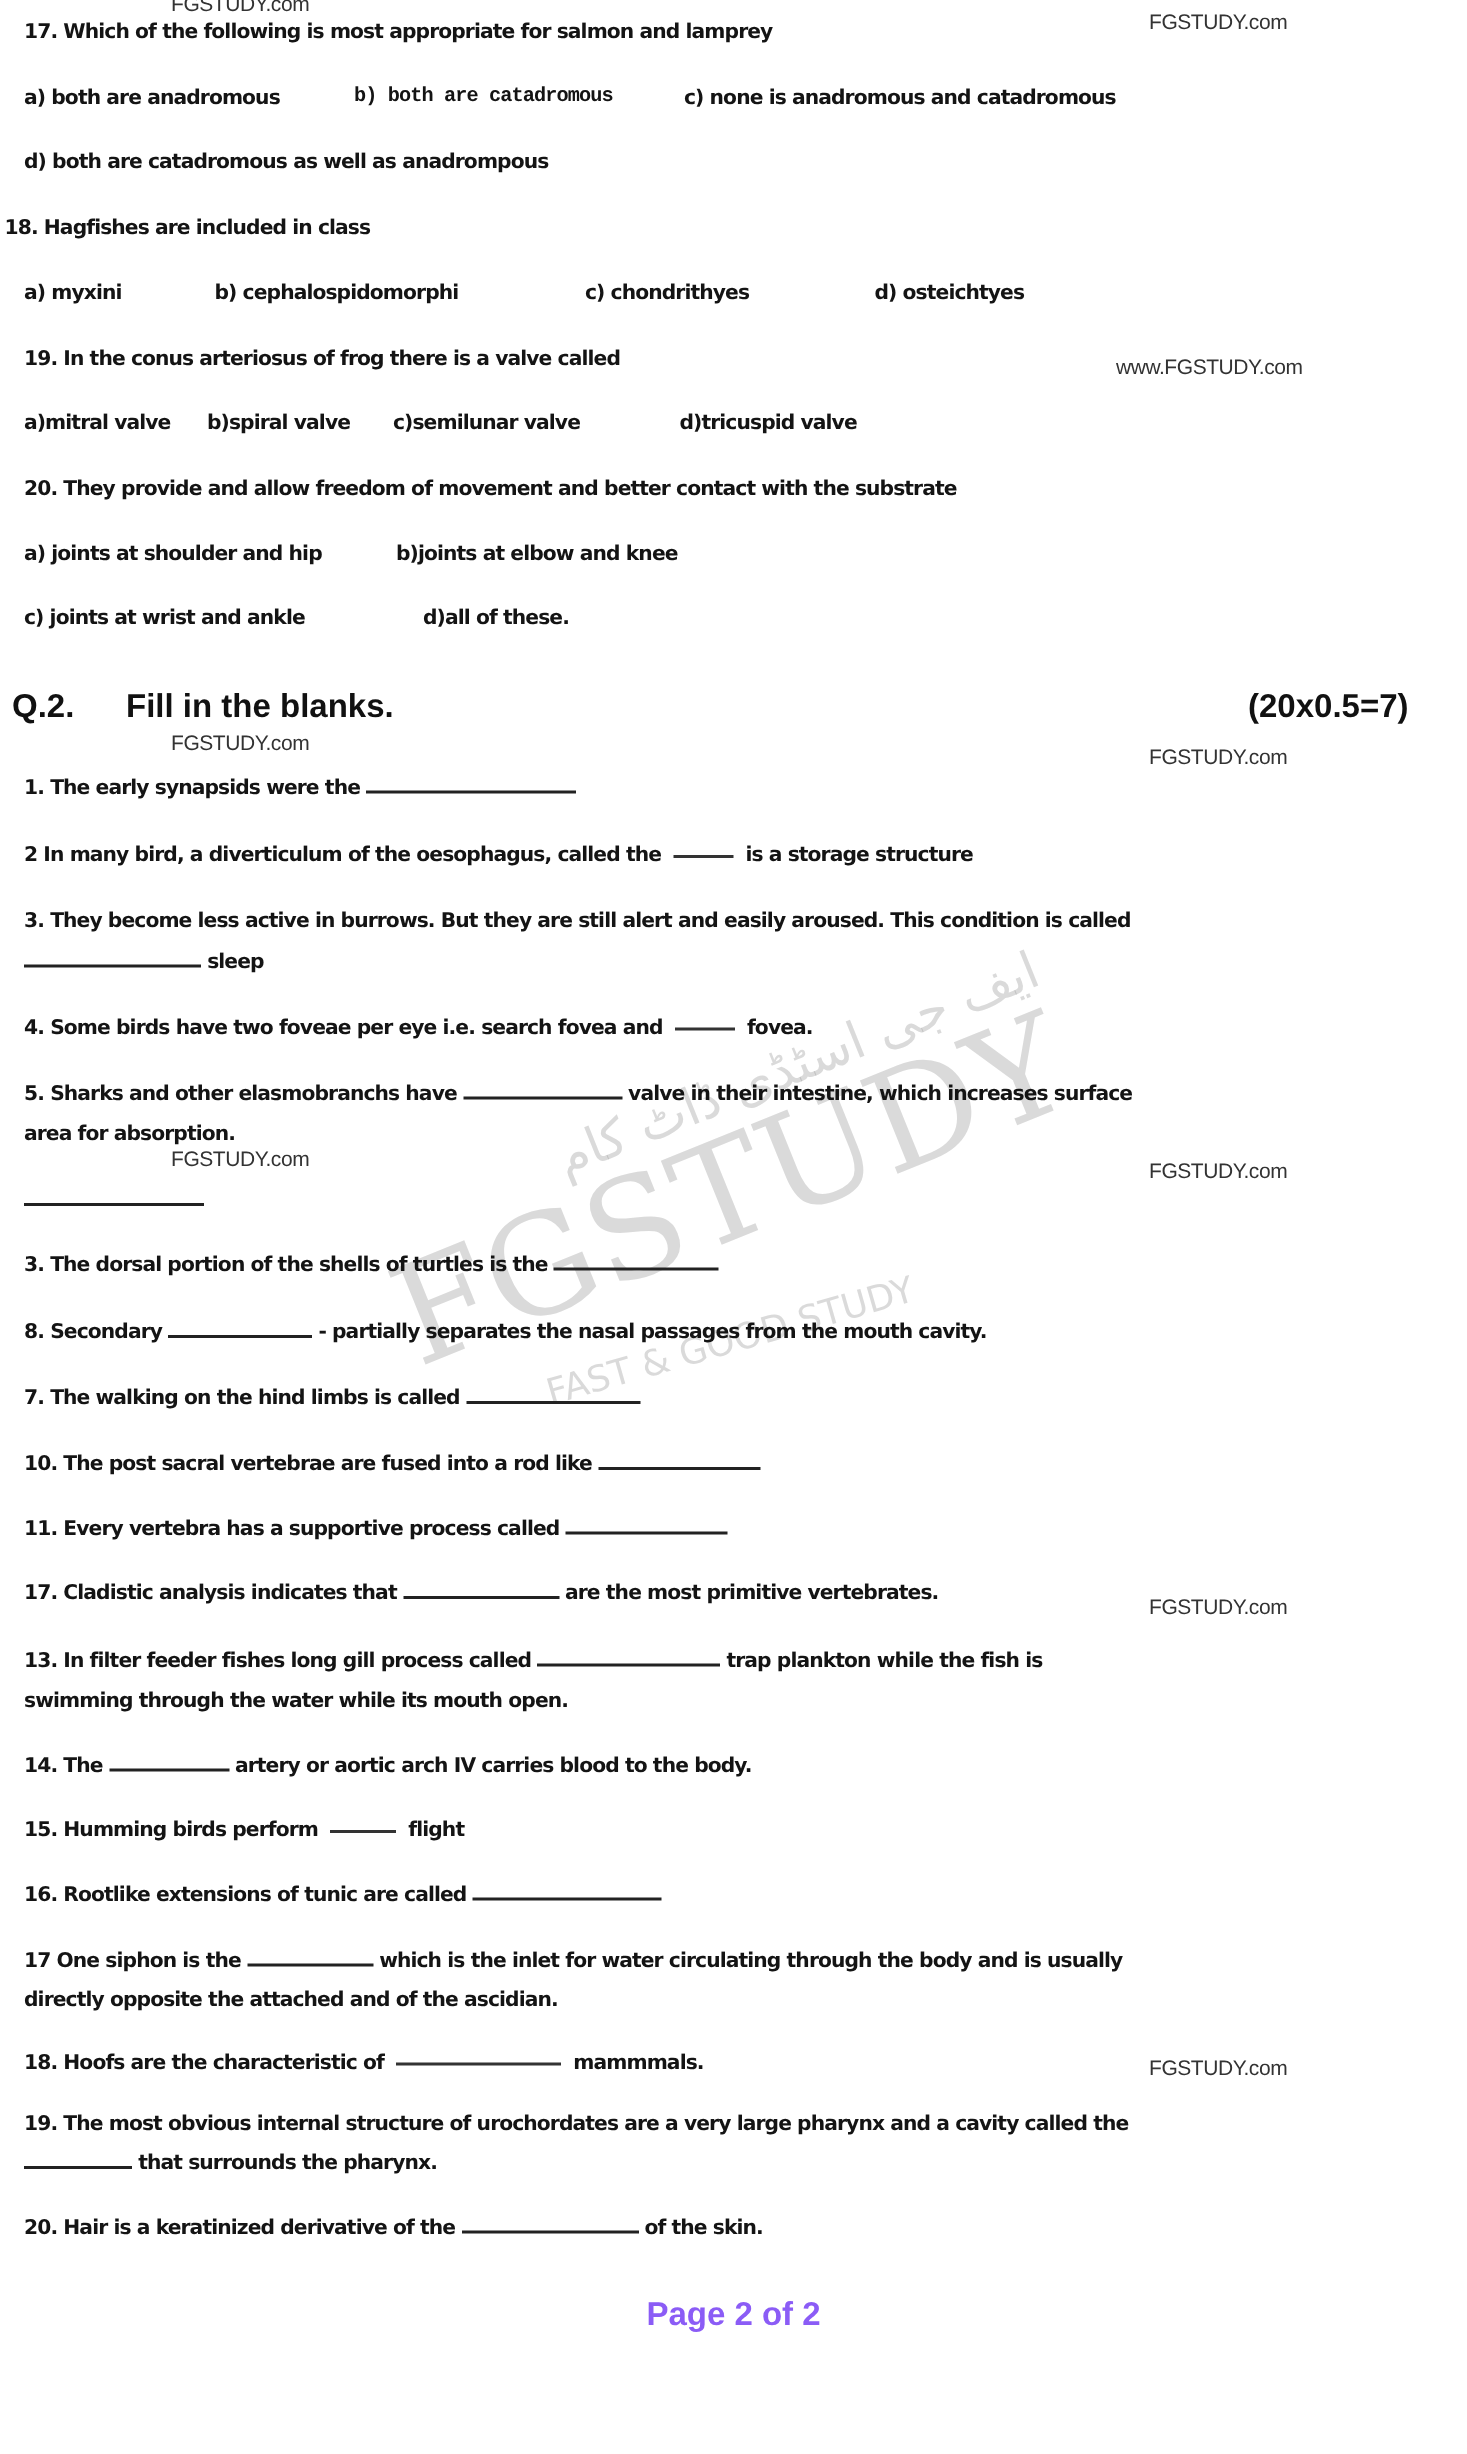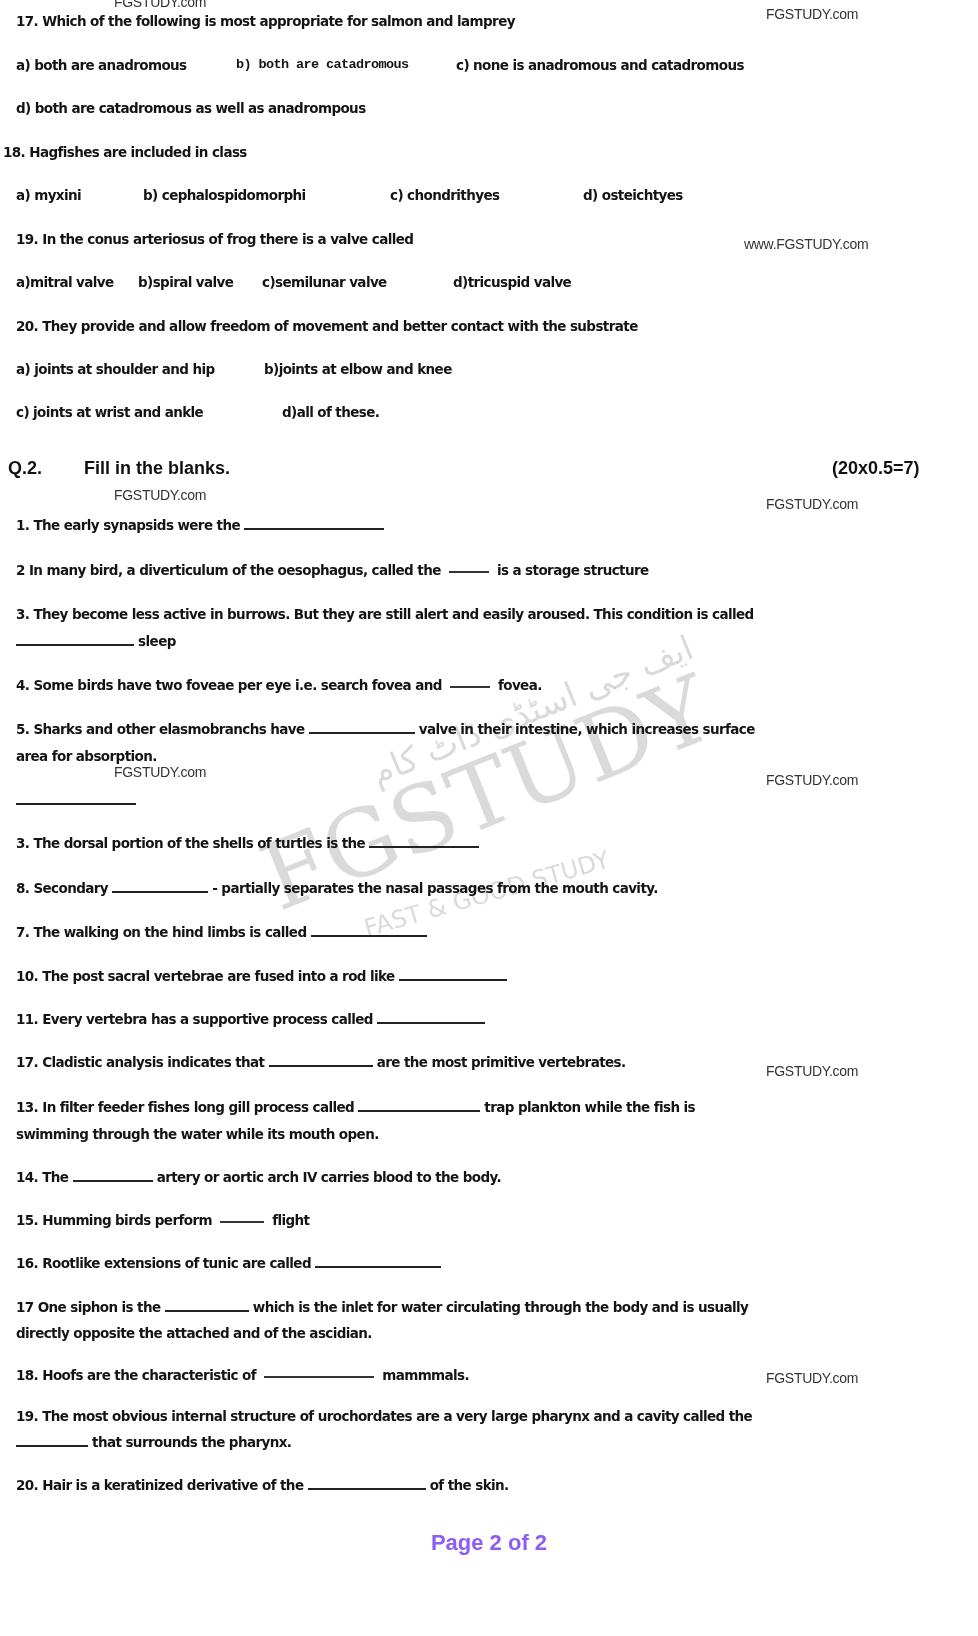--- a/index.html
+++ b/index.html
@@ -5,21 +5,21 @@
   html, body { margin:0; padding:0; background:#ffffff; }
   body { width:978px; height:1636px; position:relative; overflow:hidden;
          font-family:"Liberation Sans", sans-serif; color:#111; }
   .line { position:absolute; left:16px; font-family:"DejaVu Sans", sans-serif;
           font-size:13.5px; font-weight:bold; letter-spacing:-0.6px; white-space:nowrap; color:#141414; }
   .opt { position:absolute; font-family:"DejaVu Sans", sans-serif; font-size:13.5px;
          font-weight:bold; letter-spacing:-0.6px; white-space:nowrap; color:#141414; }
   .wm { position:absolute; font-family:"Liberation Sans", sans-serif; font-size:14px;
         color:#333; letter-spacing:-0.3px; }
   .q2 { position:absolute; font-family:"Liberation Sans", sans-serif; font-weight:bold;
-        font-size:18px; color:#111; }
+        font-size:22px; color:#111; }
   .blank { display:inline-block; border-bottom:2px solid #222; height:1px; vertical-align:baseline; }
   .dash { display:inline-block; border-bottom:2px solid #333; height:1px; vertical-align:middle; margin:0 4px; }
   .footer { position:absolute; left:0; width:100%; top:1530px; text-align:center;
             font-family:"Liberation Sans", sans-serif; font-weight:bold; font-size:22px; color:#8b5cf6; }
   .bigwm { position:absolute; pointer-events:none; color:rgba(150,150,150,0.35);
            font-family:"DejaVu Serif", serif; }
 </style>
 </head>
 <body>
 

